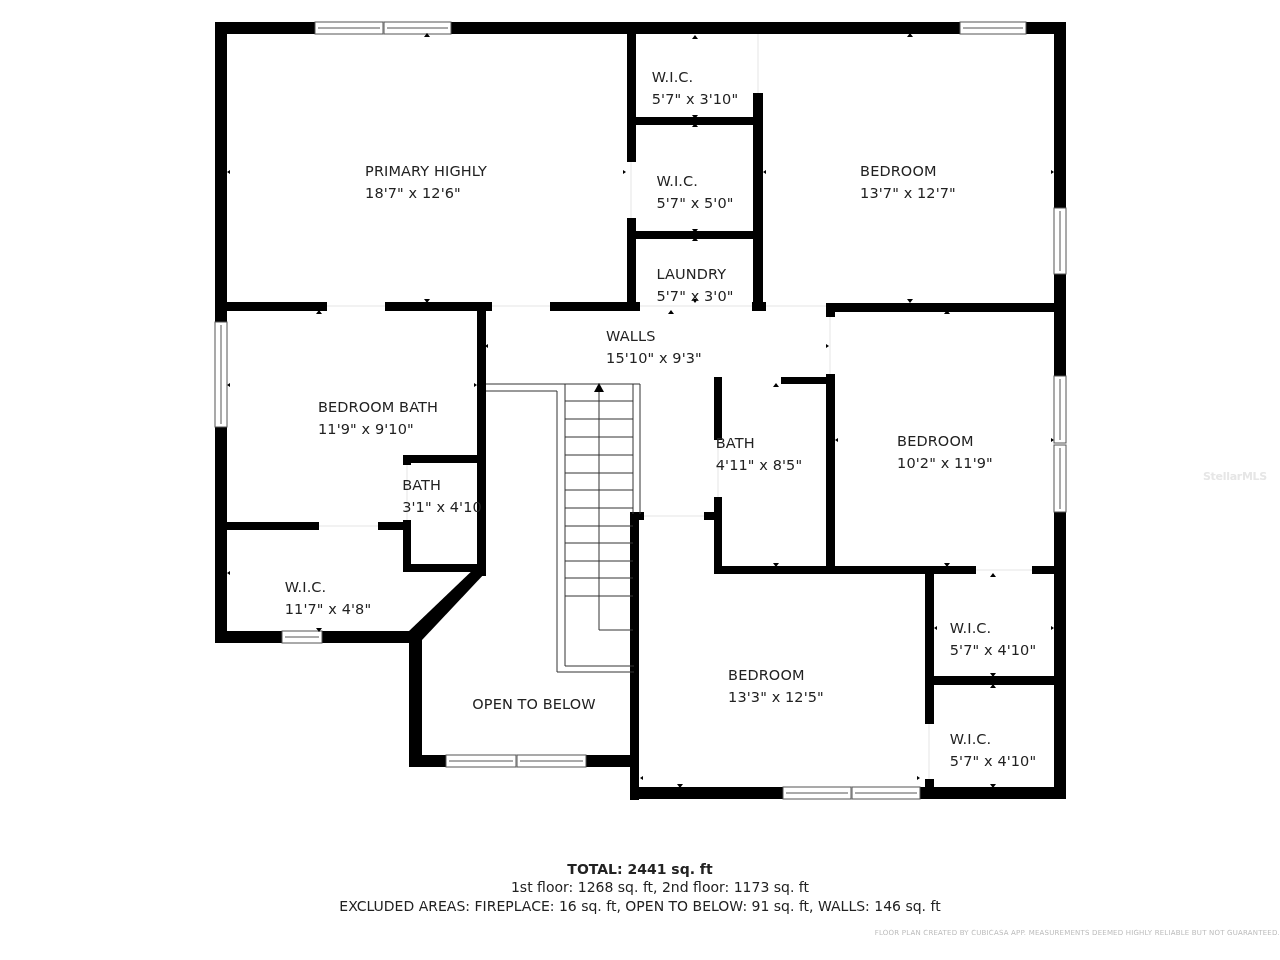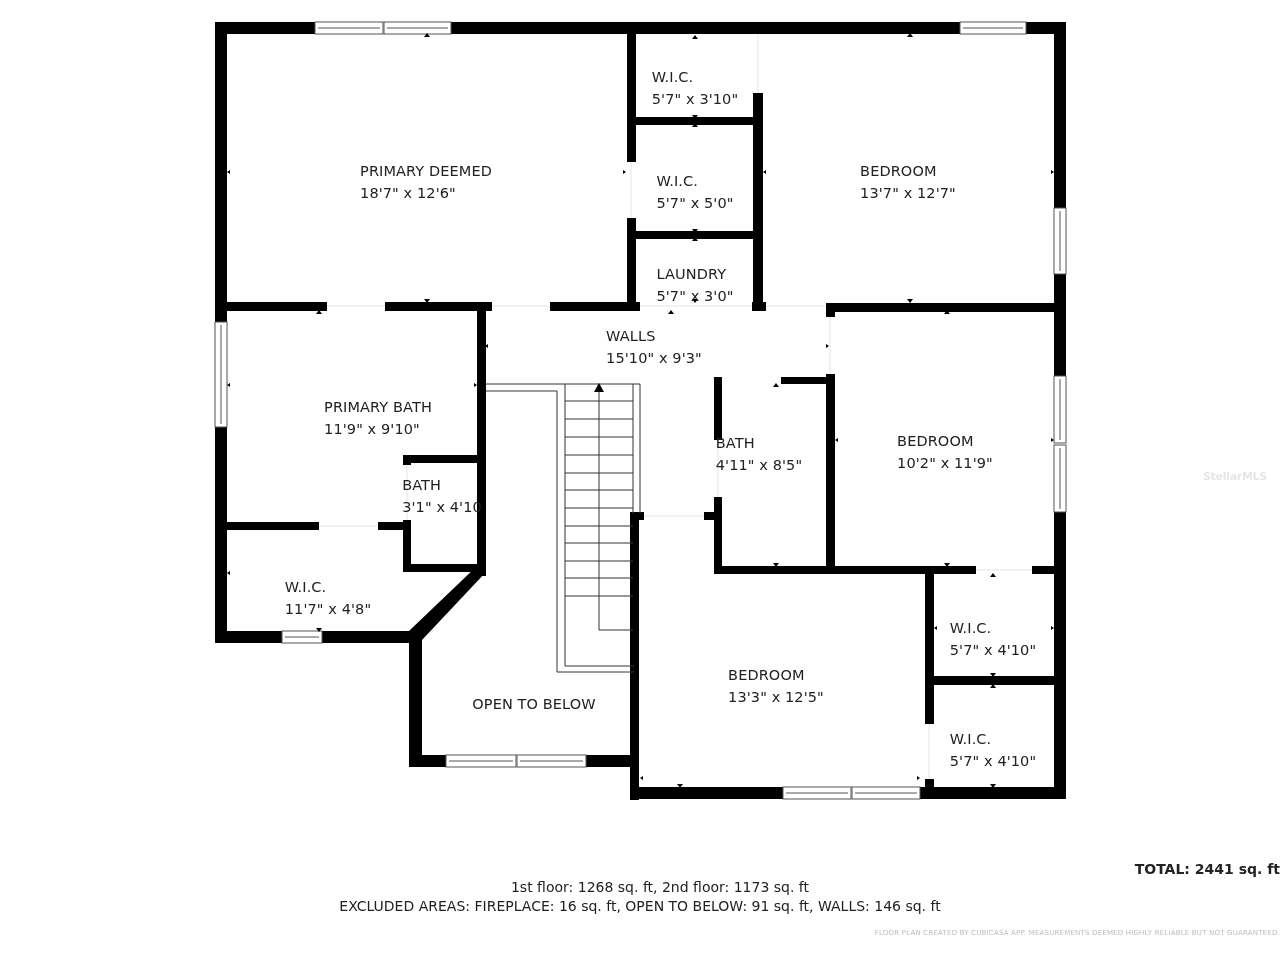--- a/index.html
+++ b/index.html
@@ -1,21 +1,21 @@
 <!DOCTYPE html>
 <html><head>
 <meta charset="utf-8">
 <style>
   html, body { margin: 0; padding: 0; background: #ffffff; }
   body { width: 1280px; height: 960px; position: relative; overflow: hidden; font-family: "DejaVu Sans", sans-serif; color: #1a1a1a; }
   #plan { position: absolute; left: 0; top: 0; }
   .room-label { position: absolute; text-align: left; font-size: 14.5px; line-height: 22px; color: #222; white-space: nowrap; transform: translateX(-50%); letter-spacing: 0.1px; }
   .room-label .name, .room-label .dims { display: block; }
   .footer { position: absolute; left: 0; width: 1280px; text-align: center; color: #222; }
-  .f-total { top: 861px; font-size: 14px; font-weight: bold; text-align: right; }
+  .f-total { top: 861px; font-size: 14px; font-weight: bold; }
   .f-floors { top: 879px; font-size: 14px; margin-left: 20px; }
   .f-excl { top: 898px; font-size: 14px; }
   .f-credit { top: 929px; font-size: 7px; color: #bbbbbb; letter-spacing: 0.2px; text-align: right; }
   .watermark { position: absolute; left: 1203px; top: 470px; font-size: 11px; color: #e6e6e6; font-weight: bold; letter-spacing: -0.3px; }
 </style>
 </head>
 <body>
 
 <svg id="plan" width="1280" height="960" viewBox="0 0 1280 960" xmlns="http://www.w3.org/2000/svg">
   <g fill="#000">
@@ -197,21 +197,21 @@
     <polygon points="937,626 937,630 934,628"></polygon>
     <polygon points="1051,626 1051,630 1054,628"></polygon>
     <polygon points="643,776 643,780 640,778"></polygon>
     <polygon points="917,776 917,780 920,778"></polygon>
     <polygon points="677,784 683,784 680,788"></polygon>
   </g>
 </svg>
 
 <div>
   <div class="room-label" style="left:426px; top:160px;">
-    <span class="name">PRIMARY DEEMED</span>
+    <span class="name">PRIMARY HIGHLY</span>
     <span class="dims">18'7" x 12'6"</span>
   </div>
   <div class="room-label" style="left:695px; top:66px;">
     <span class="name">W.I.C.</span>
     <span class="dims">5'7" x 3'10"</span>
   </div>
   <div class="room-label" style="left:695px; top:170px;">
     <span class="name">W.I.C.</span>
     <span class="dims">5'7" x 5'0"</span>
   </div>
@@ -221,21 +221,21 @@
   </div>
   <div class="room-label" style="left:908px; top:160px;">
     <span class="name">BEDROOM</span>
     <span class="dims">13'7" x 12'7"</span>
   </div>
   <div class="room-label" style="left:654px; top:325px;">
     <span class="name">WALLS</span>
     <span class="dims">15'10" x 9'3"</span>
   </div>
   <div class="room-label" style="left:378px; top:396px;">
-    <span class="name">PRIMARY BATH</span>
+    <span class="name">BEDROOM BATH</span>
     <span class="dims">11'9" x 9'10"</span>
   </div>
   <div class="room-label" style="left:442px; top:474px;">
     <span class="name">BATH</span>
     <span class="dims">3'1" x 4'10</span>
   </div>
   <div class="room-label" style="left:759px; top:432px;">
     <span class="name">BATH</span>
     <span class="dims">4'11" x 8'5"</span>
   </div>

